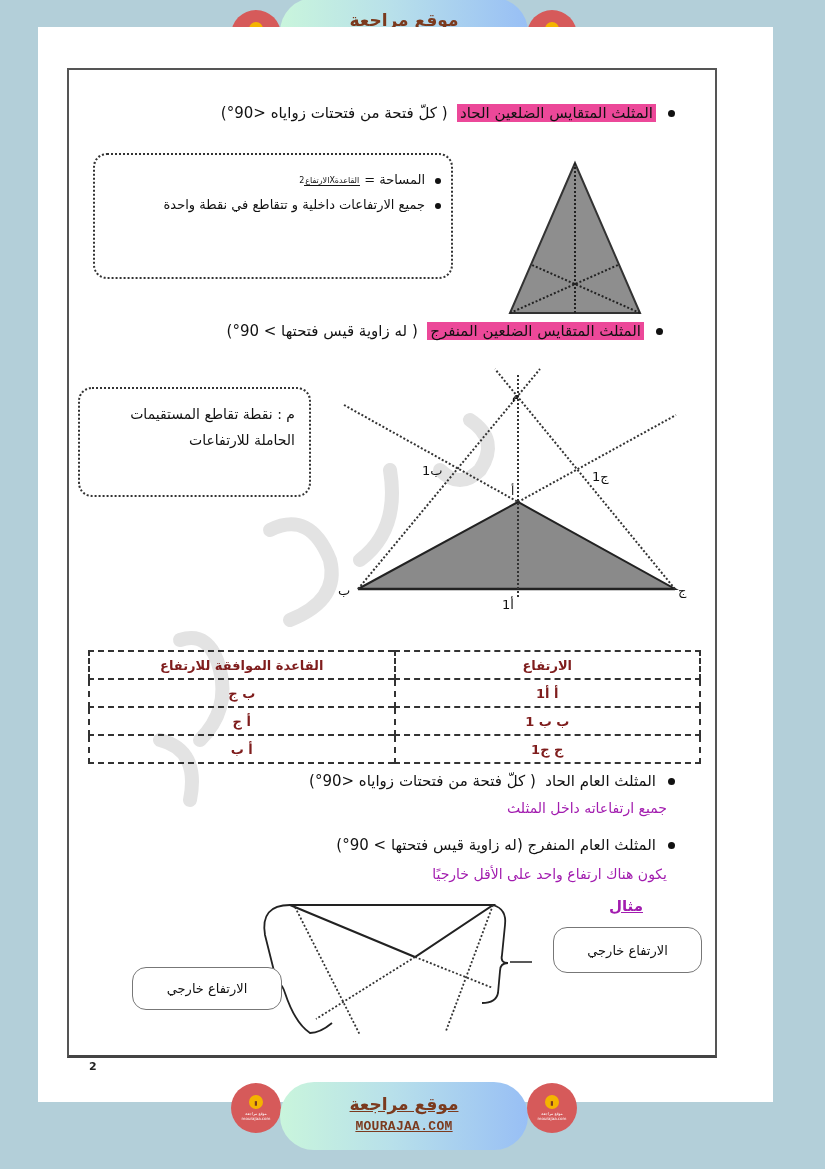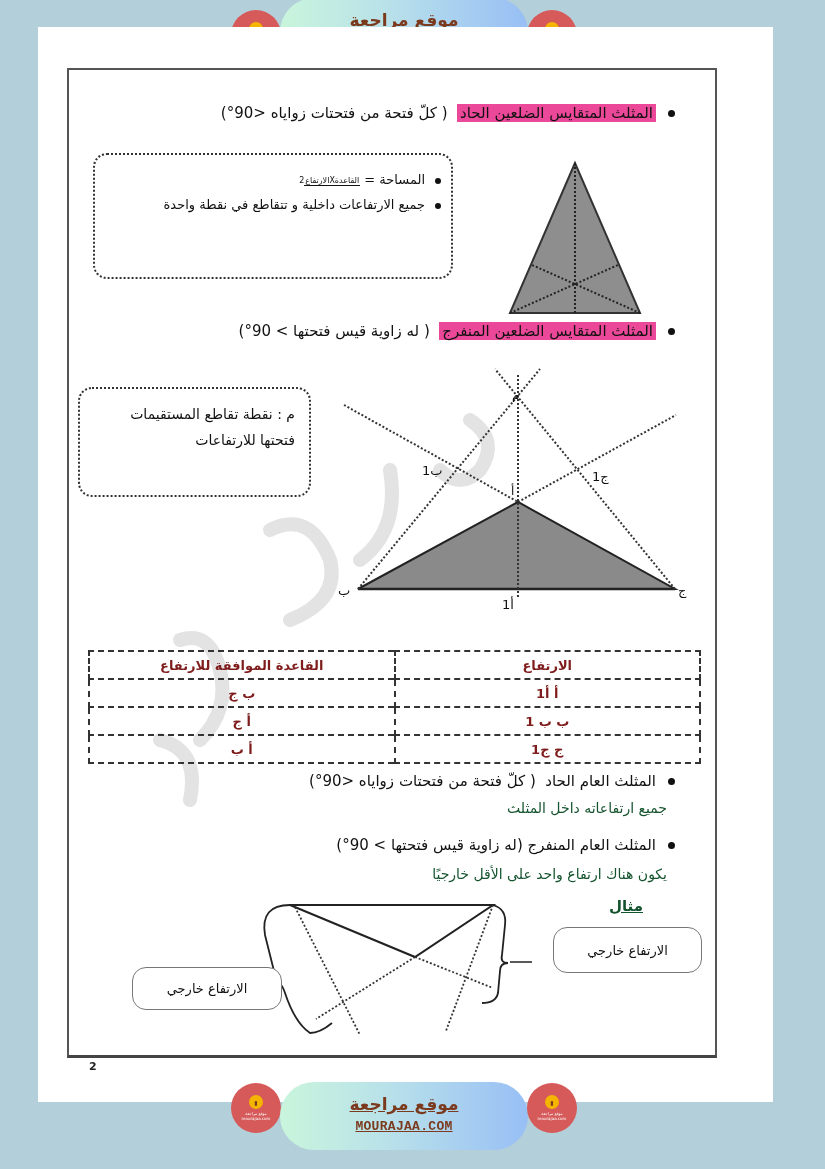--- a/index.html
+++ b/index.html
@@ -49,21 +49,21 @@
     font-family: "DejaVu Sans", sans-serif;
   }
   .heading .hl { background: #ec4899; padding: 0 3px; }
   .bullet { display: inline-block; width: 7px; height: 7px; background: #111; border-radius: 50%; margin-left: 12px; vertical-align: middle; }
   .dotbox {
     position: absolute; border: 2px dotted #333; border-radius: 14px; box-sizing: border-box; direction: rtl;
   }
   .dotbox .line { font-size: 13px; color: #111; white-space: nowrap; line-height: 20px; }
   .frac { display: inline-flex; align-items: center; vertical-align: middle; font-size: 8px; line-height: 9px; }
   .frac .num { border-bottom: 1.5px solid #111; padding: 0 1px; }
-  .plain { position: absolute; font-size: 14px; color: #14532d; direction: rtl; white-space: nowrap; }
+  .plain { position: absolute; font-size: 14px; color: #a21caf; direction: rtl; white-space: nowrap; }
   .calloutbox {
     position: absolute; border: 1.5px solid #777; border-radius: 14px; background: #fff;
     display: flex; align-items: center; justify-content: center; font-size: 13px; color: #111; direction: rtl;
   }
   table.alt {
     position: absolute; left: 88px; top: 650px; width: 613px; border-collapse: collapse; direction: rtl;
   }
   table.alt td, table.alt th {
     border: 2px dashed #333; font-size: 13px; color: #7f1d1d; font-weight: bold; height: 26px; text-align: center; padding: 0;
   }
@@ -117,27 +117,27 @@
 
 <svg style="position:absolute; left:500px; top:155px;" width="150" height="165">
   <polygon points="75,8 10,158 140,158" fill="#8e8e8e" stroke="#333" stroke-width="2"></polygon>
   <g stroke="#222" stroke-width="2" stroke-dasharray="2,2" fill="none">
     <line x1="75" y1="8" x2="75" y2="158"></line>
     <line x1="10" y1="158" x2="118" y2="110"></line>
     <line x1="140" y1="158" x2="32" y2="110"></line>
   </g>
 </svg>
 
-<div class="heading" style="right:150px; top:322px;">
+<div class="heading" style="right:162px; top:322px;">
   <span class="bullet"></span><span class="hl">المثلث المتقايس الضلعين المنفرج</span>&nbsp;&nbsp;<span>( له زاوية قيس فتحتها &gt; 90°)</span>
 </div>
 
 <div class="dotbox" style="left:78px; top:387px; width:233px; height:110px; padding:12px 14px 0 0;">
   <div class="line" style="font-size:14px; line-height:26px;">م : نقطة تقاطع المستقيمات</div>
-  <div class="line" style="font-size:14px; line-height:26px;">فتحتها للارتفاعات</div>
+  <div class="line" style="font-size:14px; line-height:26px;">الحاملة للارتفاعات</div>
 </div>
 
 <svg style="position:absolute; left:330px; top:355px;" width="380" height="260">
   <polygon points="28,234 188,147 345,234" fill="#8a8a8a" stroke="#222" stroke-width="2"></polygon>
   <line x1="28" y1="234" x2="345" y2="234" stroke="#222" stroke-width="2.5"></line>
   <g stroke="#333" stroke-width="2" stroke-dasharray="2,2" fill="none">
     <line x1="188" y1="20" x2="188" y2="242"></line>
     <line x1="28" y1="234" x2="210" y2="14"></line>
     <line x1="345" y1="234" x2="165" y2="14"></line>
     <line x1="14" y1="50" x2="188" y2="147"></line>

